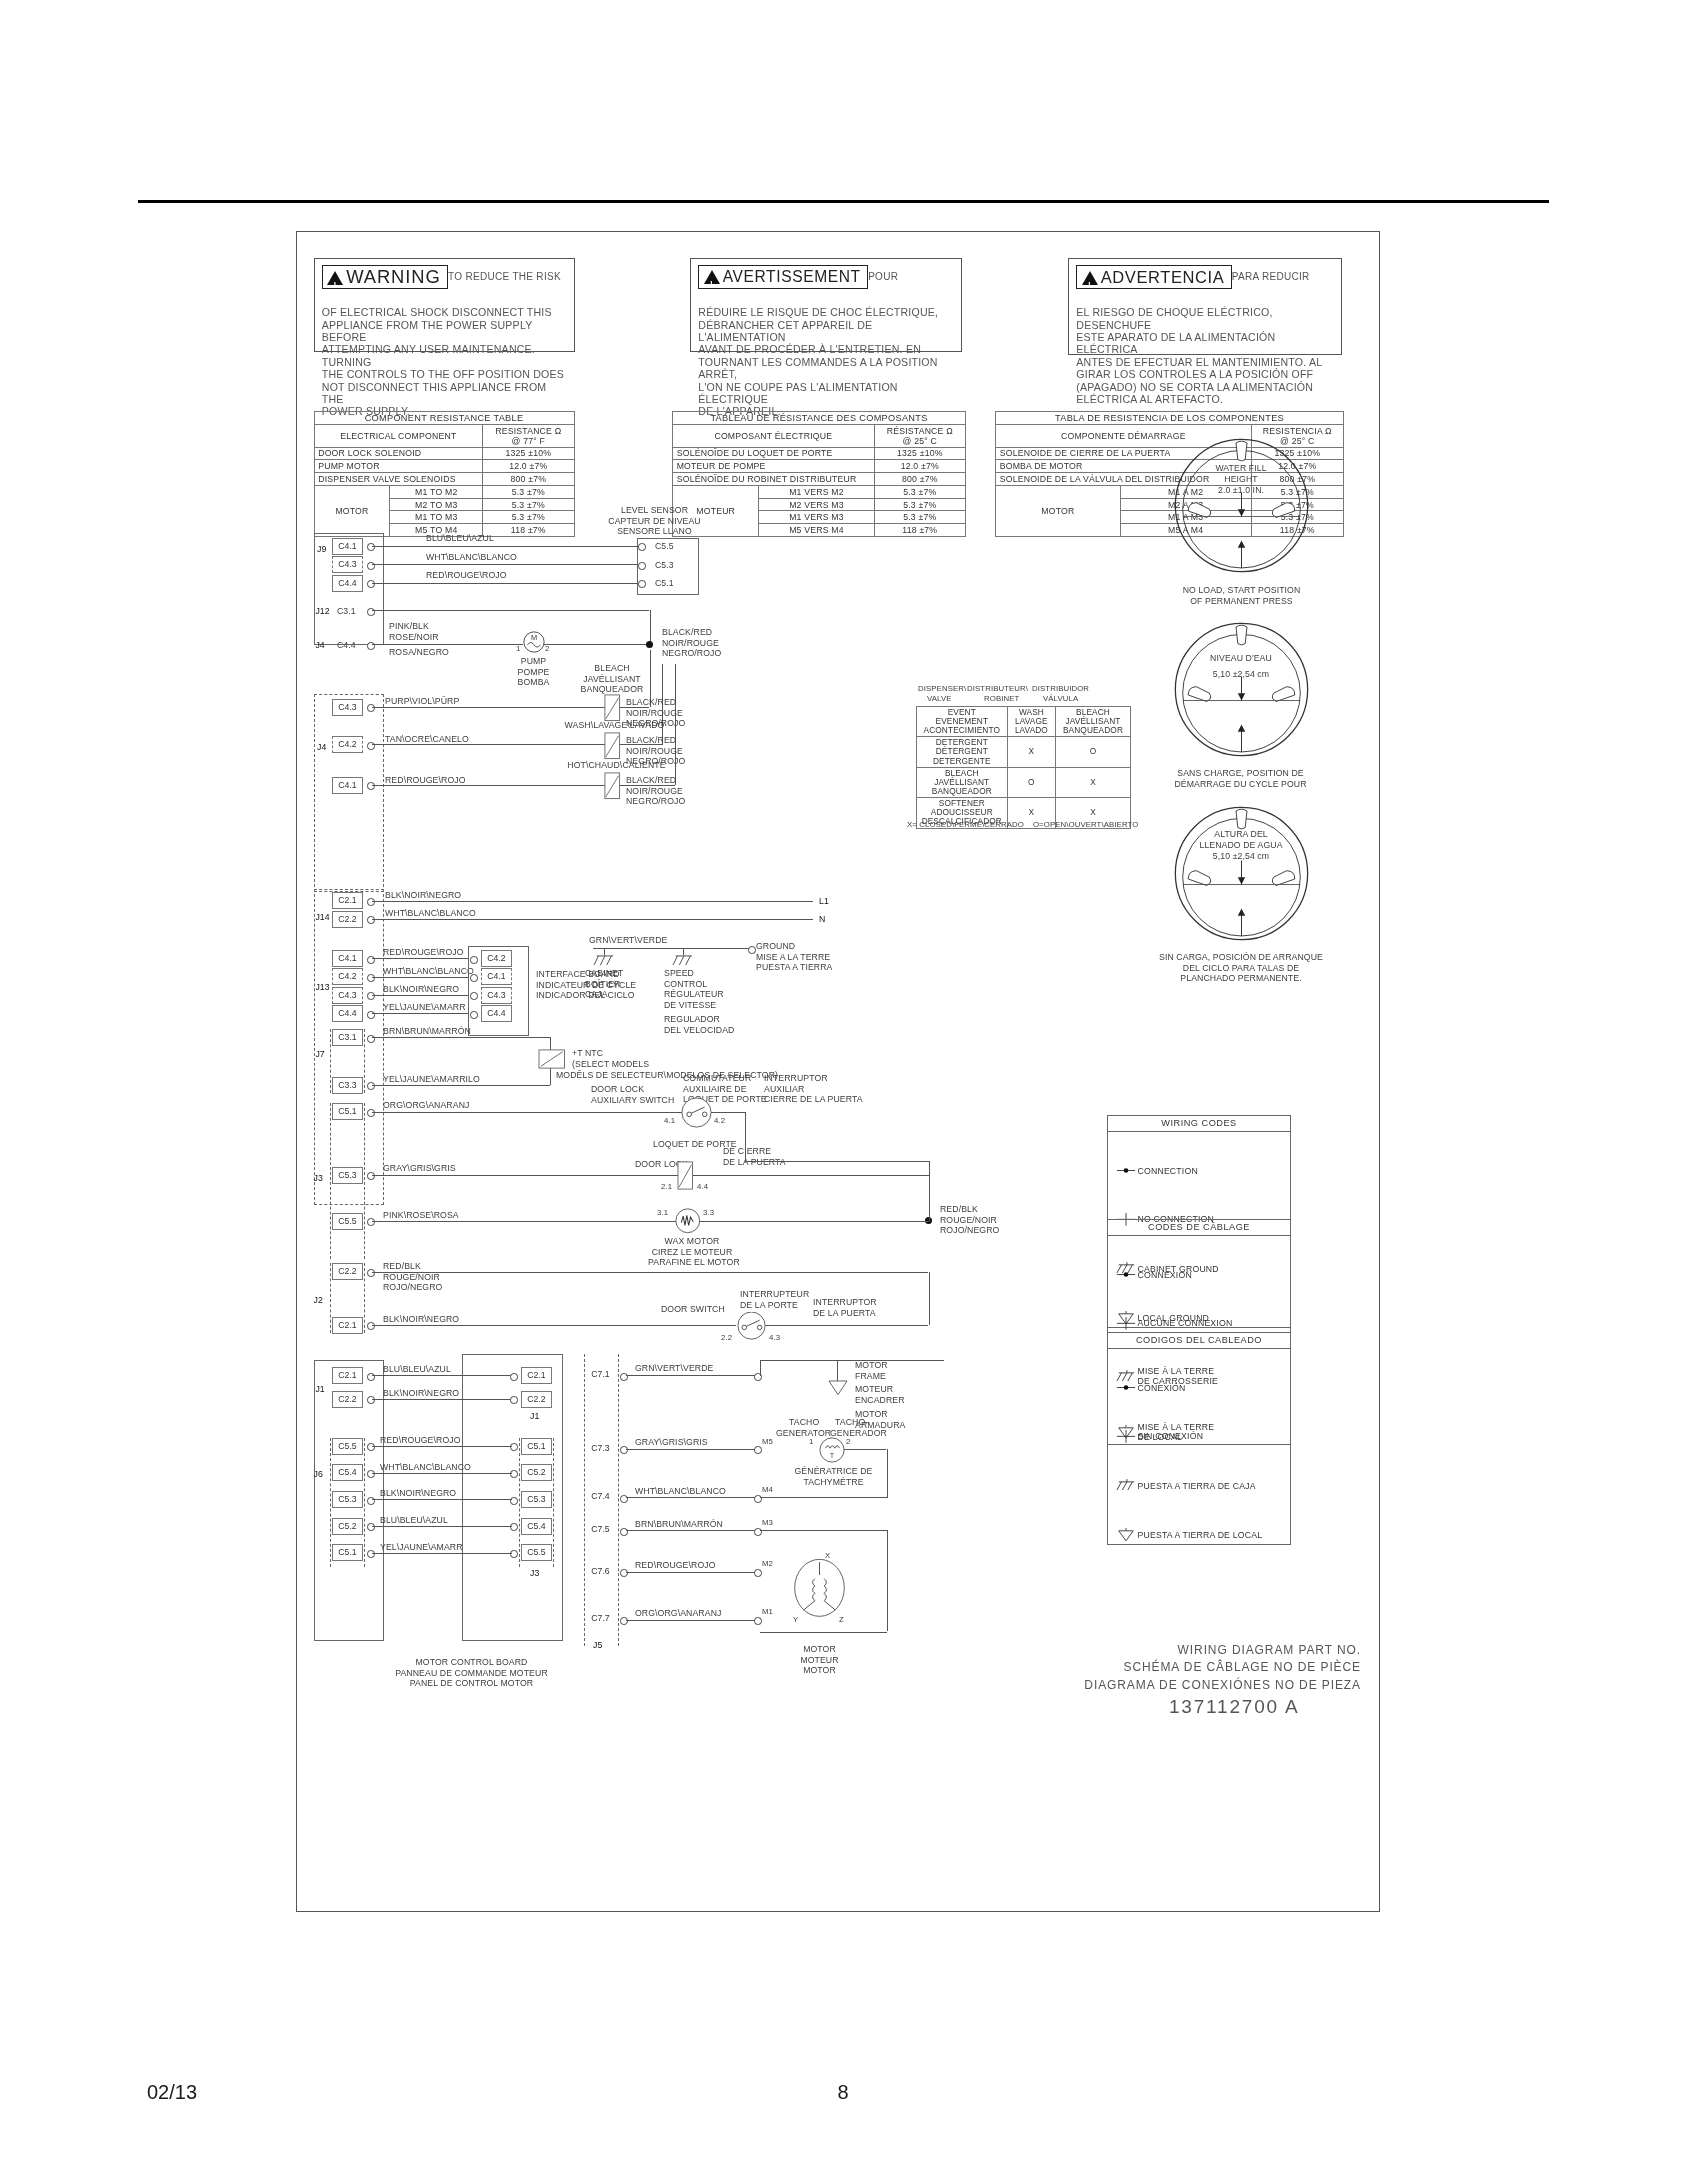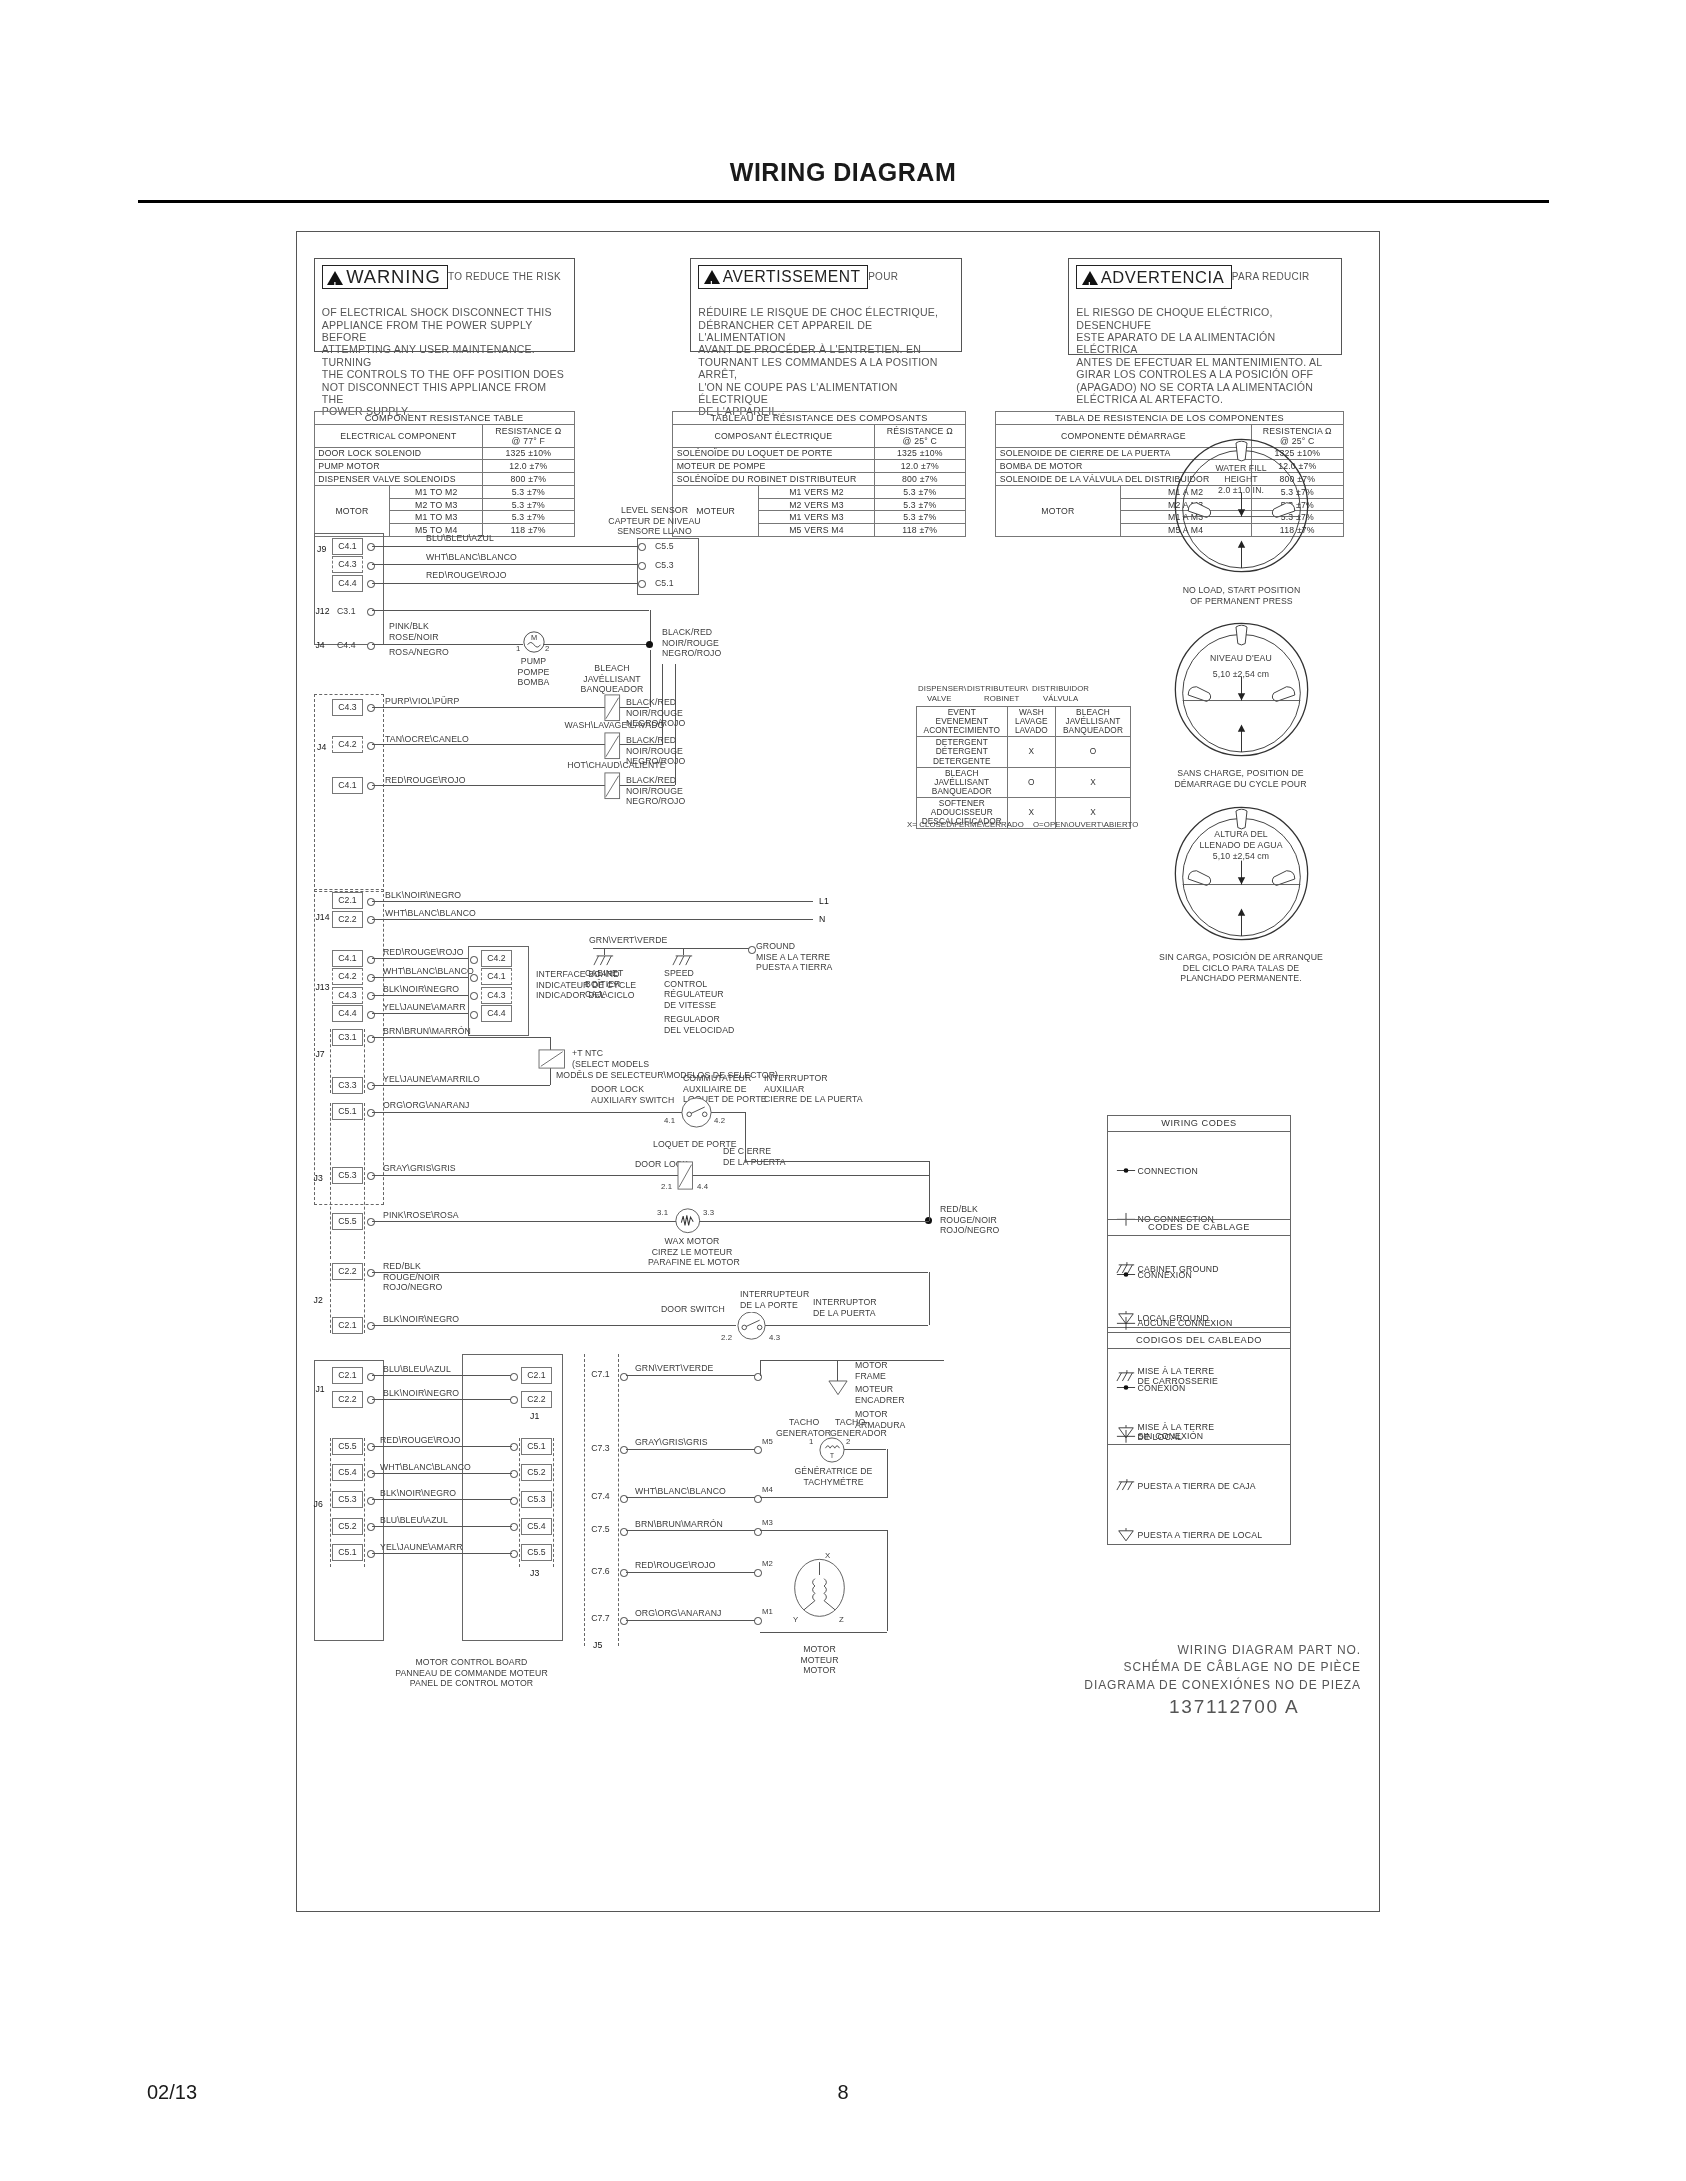--- a/index.html
+++ b/index.html
@@ -83,21 +83,20 @@
   .term { position:absolute; width:5.5px; height:5.5px; border-radius:50%; border:0.9px solid #444; background:#fff; }
 
   .partno { position:absolute; font-size:12px; letter-spacing:0.9px; color:#555; text-align:right; white-space:pre-line; line-height:17.4px;}
   .partnum { position:absolute; font-size:19px; letter-spacing:1.8px; color:#555; }
 </style>
 </head>
 <body>
 
 <div class="page">
 
-  <div class="title">WIRING DIAGRAM</div>
   <div class="rule"></div>
 
   <div class="ftr-date">02/13</div>
   <div class="ftr-pg">8</div>
 
   <div class="frame">
   <div class="inner">
 
     <div class="warnbox" style="left:16.5px; top:26px; width:261px; height:94px;">
       <span class="wtitle"><span class="tri"></span><span>WARNING</span></span><span class="wlead">TO REDUCE THE RISK</span>
@@ -562,21 +561,21 @@
     <div class="wh" style="left:75px; top:1143px; width:140px;"></div>
     <div class="wh" style="left:75px; top:1167px; width:140px;"></div>
     <div class="abs t" style="left:86px; top:1132px;">BLU\BLEU\AZUL</div>
     <div class="abs t" style="left:86px; top:1156px;">BLK\NOIR\NEGRO</div>
     <div class="term" style="left:213px; top:1141px;"></div>
     <div class="term" style="left:213px; top:1164px;"></div>
     <div class="pin" style="left:224px; top:1135px; width:31px; height:16.5px;">C2.1</div>
     <div class="pin" style="left:224px; top:1159px; width:31px; height:16.5px;">C2.2</div>
     <div class="abs t blk" style="left:233px; top:1179px;">J1</div>
 
-    <div class="abs t blk" style="left:16.5px; top:1267px;">J6</div>
+    <div class="abs t blk" style="left:16.5px; top:1237px;">J6</div>
     <div class="connbox dash" style="left:33px; top:1206px; width:35px; height:129px; border-top:none; border-bottom:none;"></div>
     <div class="connbox dash" style="left:222px; top:1206px; width:35px; height:129px; border-top:none; border-bottom:none;"></div>
 
     <div class="pin" style="left:35px; top:1206px; width:31px; height:16.5px;">C5.5</div>
     <div class="pin" style="left:35px; top:1232px; width:31px; height:16.5px;">C5.4</div>
     <div class="pin" style="left:35px; top:1259px; width:31px; height:16.5px;">C5.3</div>
     <div class="pin" style="left:35px; top:1286px; width:31px; height:16.5px;">C5.2</div>
     <div class="pin" style="left:35px; top:1312px; width:31px; height:16.5px;">C5.1</div>
     <div class="pin" style="left:224px; top:1206px; width:31px; height:16.5px;">C5.1</div>
     <div class="pin" style="left:224px; top:1232px; width:31px; height:16.5px;">C5.2</div>

